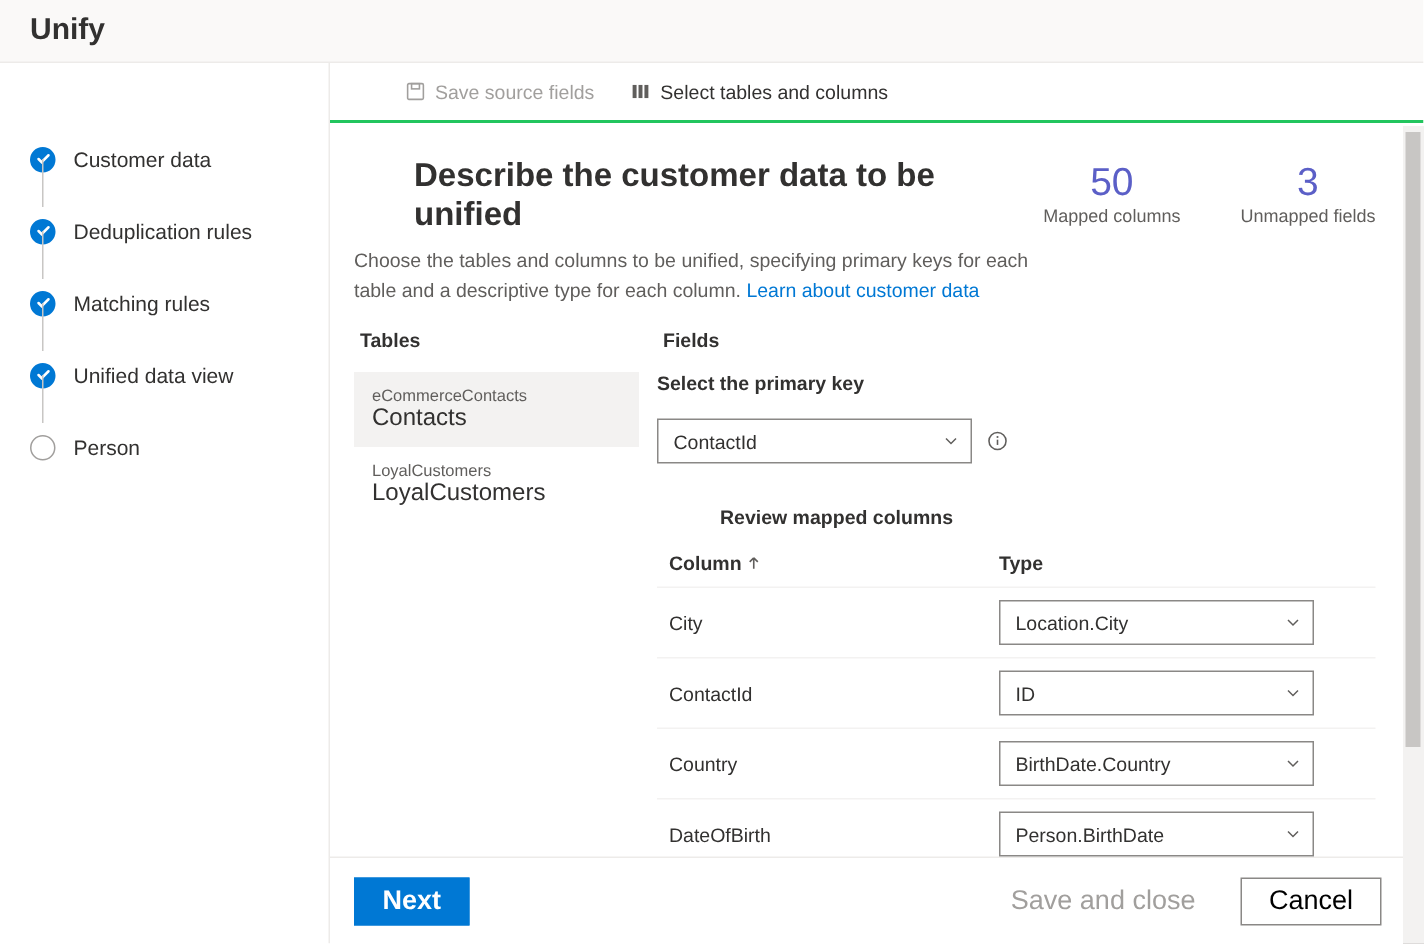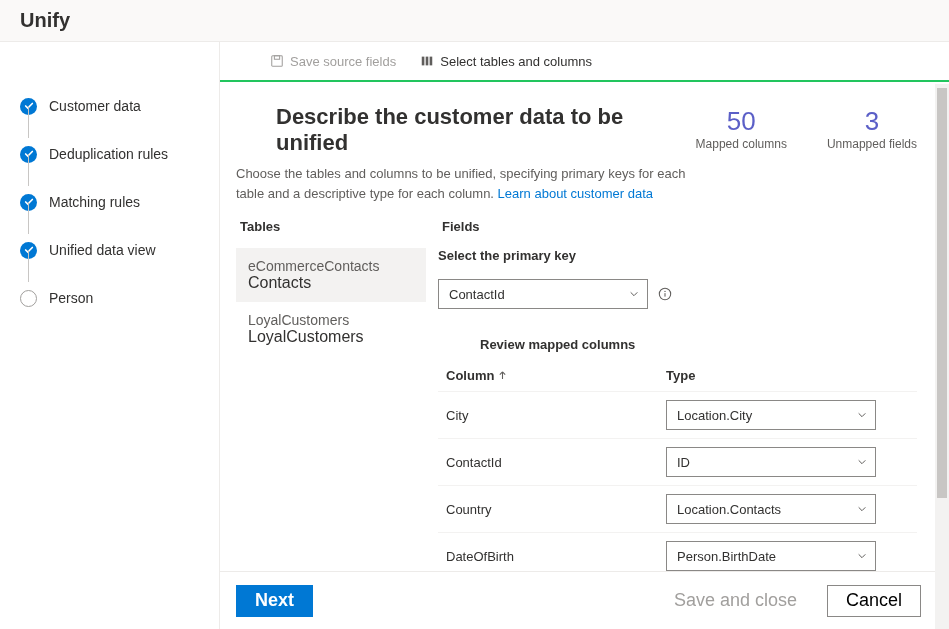--- a/index.html
+++ b/index.html
@@ -109,21 +109,21 @@
       margin-top: 16px;
     }
     .tables-col { width: 190px; }
     .fields-col { flex: 1; padding-left: 12px; }
     .col-header { font-size: 13px; font-weight: 600; margin-bottom: 14px; padding-left: 4px; }
     .table-card {
       padding: 10px 12px;
       cursor: pointer;
     }
     .table-card.selected { background: #f3f2f1; }
-    .table-card .small { font-size: 14px; color: #605e5c; }
+    .table-card .small { font-size: 11px; color: #605e5c; }
     .table-card .big { font-size: 16px; color: #323130; }
     .section-label { font-size: 13px; font-weight: 600; margin-bottom: 16px; }
     .pk-row { display: flex; align-items: center; gap: 10px; margin-bottom: 28px; }
     .select-box {
       border: 1px solid #8a8886;
       height: 30px;
       display: flex;
       align-items: center;
       justify-content: space-between;
       padding: 0 8px 0 10px;
@@ -333,21 +333,21 @@
                 <div class="select-box type">
                   <span>ID</span>
                   <svg class="chev" viewBox="0 0 12 12">
                     <path d="M2 4l4 4 4-4" stroke="#605e5c" stroke-width="1.2" fill="none"></path>
                   </svg>
                 </div>
               </div>
               <div class="data-row">
                 <div class="cname">Country</div>
                 <div class="select-box type">
-                  <span>Location.Contacts</span>
+                  <span>BirthDate.Country</span>
                   <svg class="chev" viewBox="0 0 12 12">
                     <path d="M2 4l4 4 4-4" stroke="#605e5c" stroke-width="1.2" fill="none"></path>
                   </svg>
                 </div>
               </div>
               <div class="data-row">
                 <div class="cname">DateOfBirth</div>
                 <div class="select-box type">
                   <span>Person.BirthDate</span>
                   <svg class="chev" viewBox="0 0 12 12">

